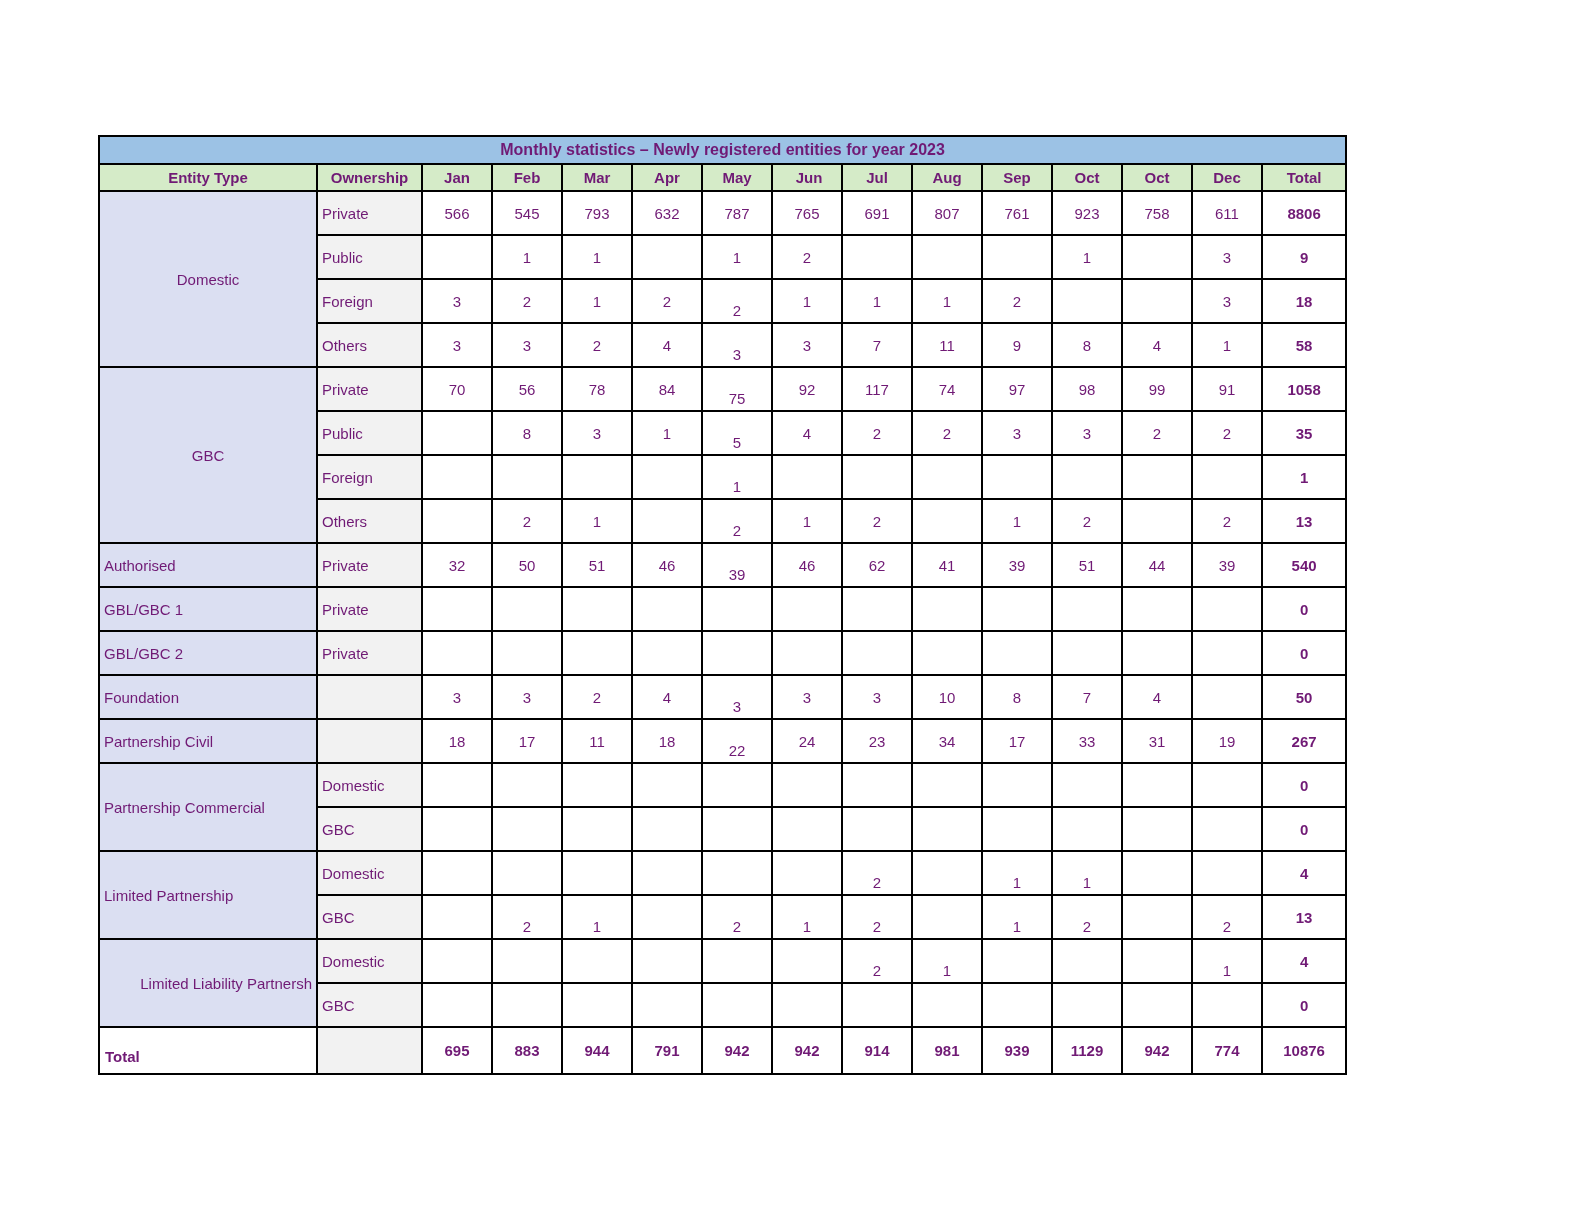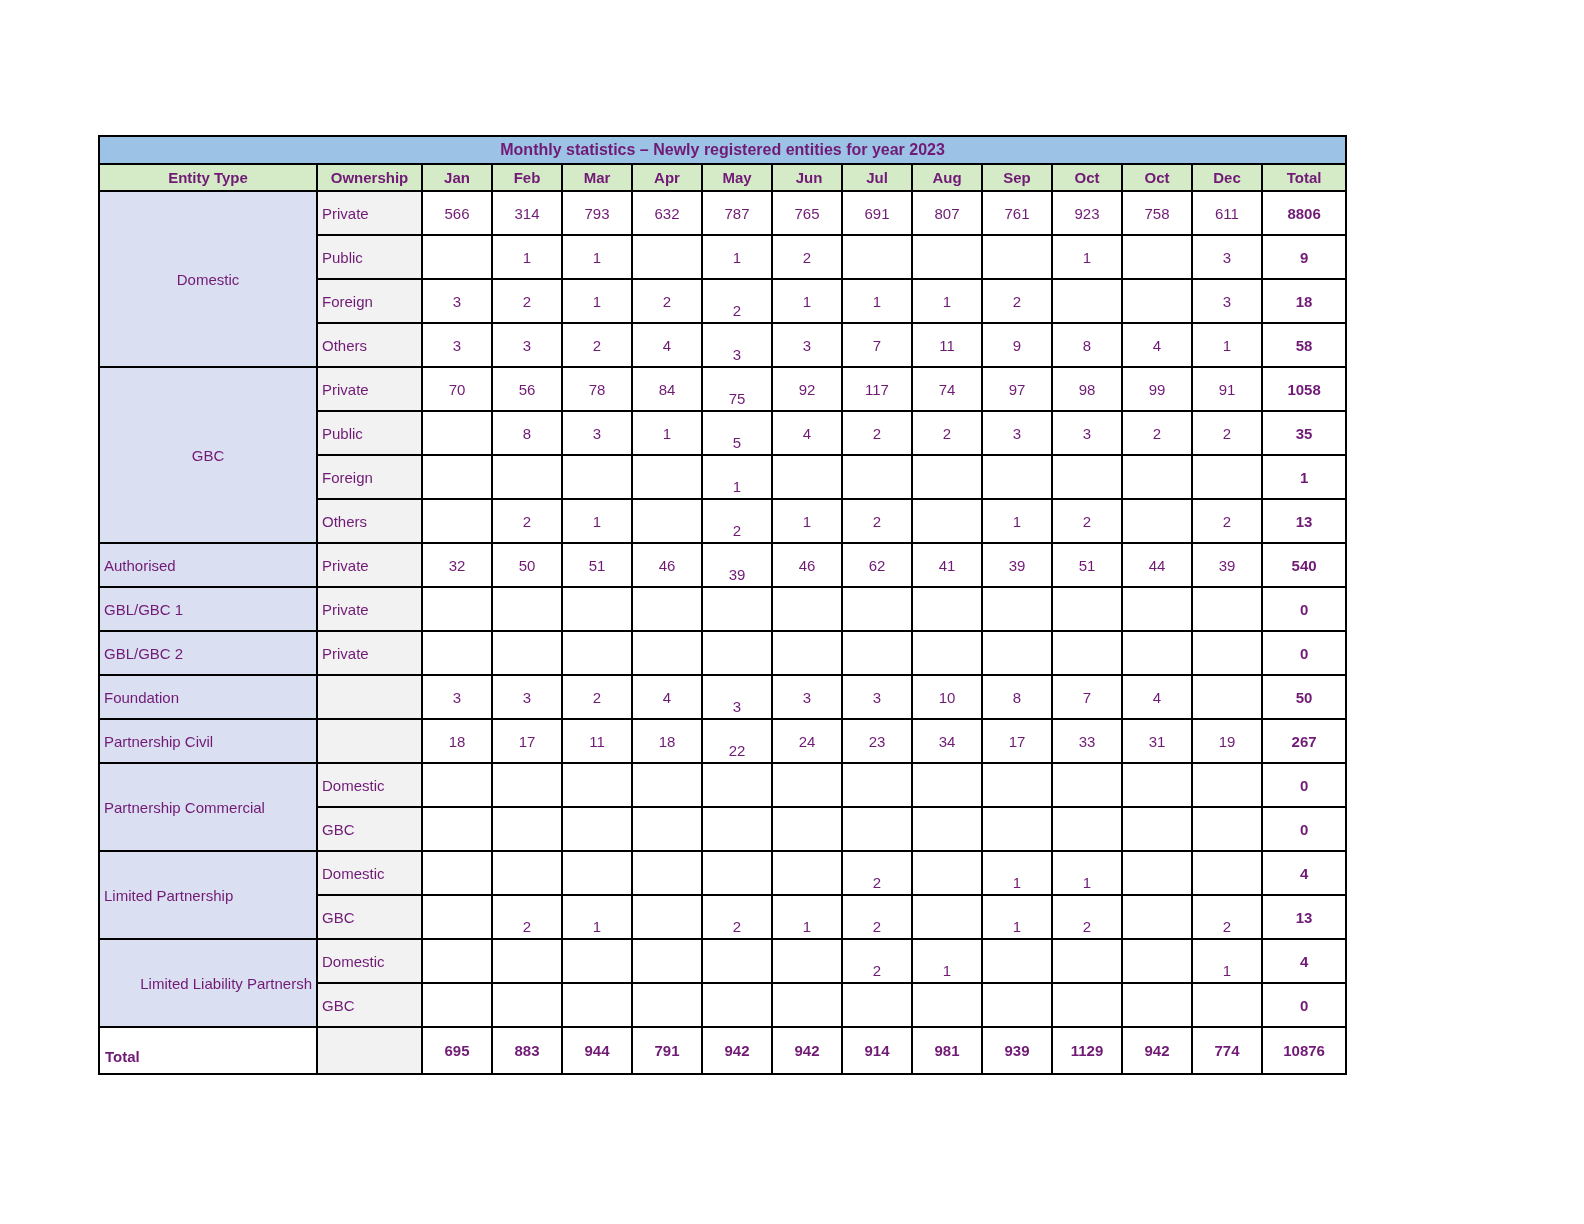--- a/index.html
+++ b/index.html
@@ -101,21 +101,21 @@
           <th style="background: rgb(213, 235, 200);">Oct</th>
           <th style="background: rgb(213, 235, 200);">Dec</th>
           <th style="background: rgb(213, 235, 200);">Total</th>
         </tr>
     </thead>
     <tbody id="table-body">
         <tr>
           <td rowspan="4" class="entity center" style="background: rgb(219, 223, 242);">Domestic</td>
           <td class="own" style="background: rgb(242, 242, 242);">Private</td>
           <td class="num">566</td>
-          <td class="num">314</td>
+          <td class="num">545</td>
           <td class="num">793</td>
           <td class="num">632</td>
           <td class="num">787</td>
           <td class="num">765</td>
           <td class="num">691</td>
           <td class="num">807</td>
           <td class="num">761</td>
           <td class="num">923</td>
           <td class="num">758</td>
           <td class="num">611</td>

